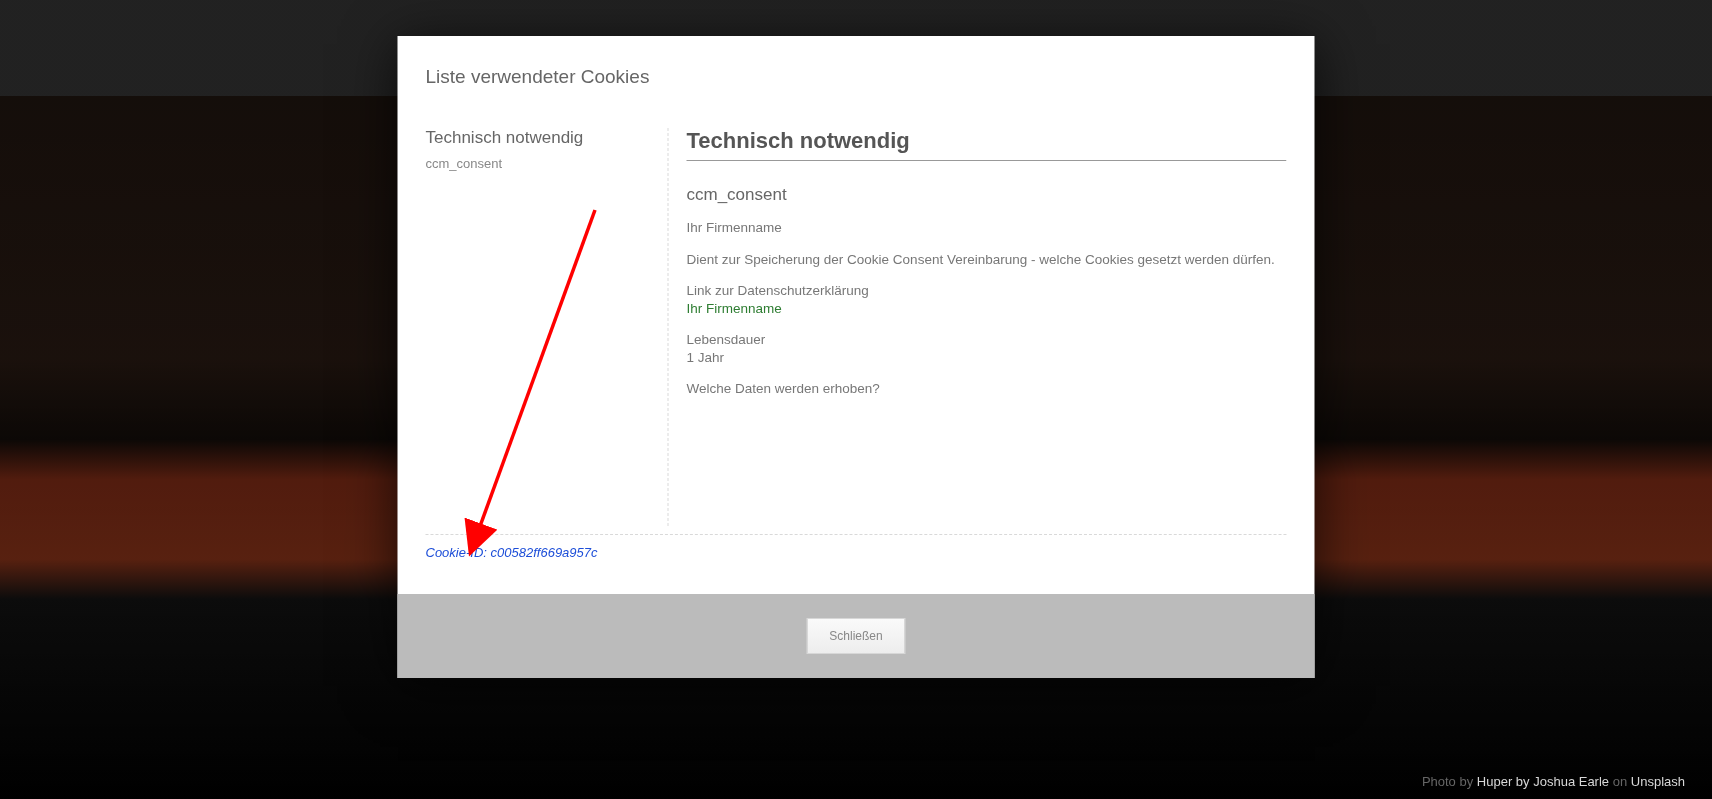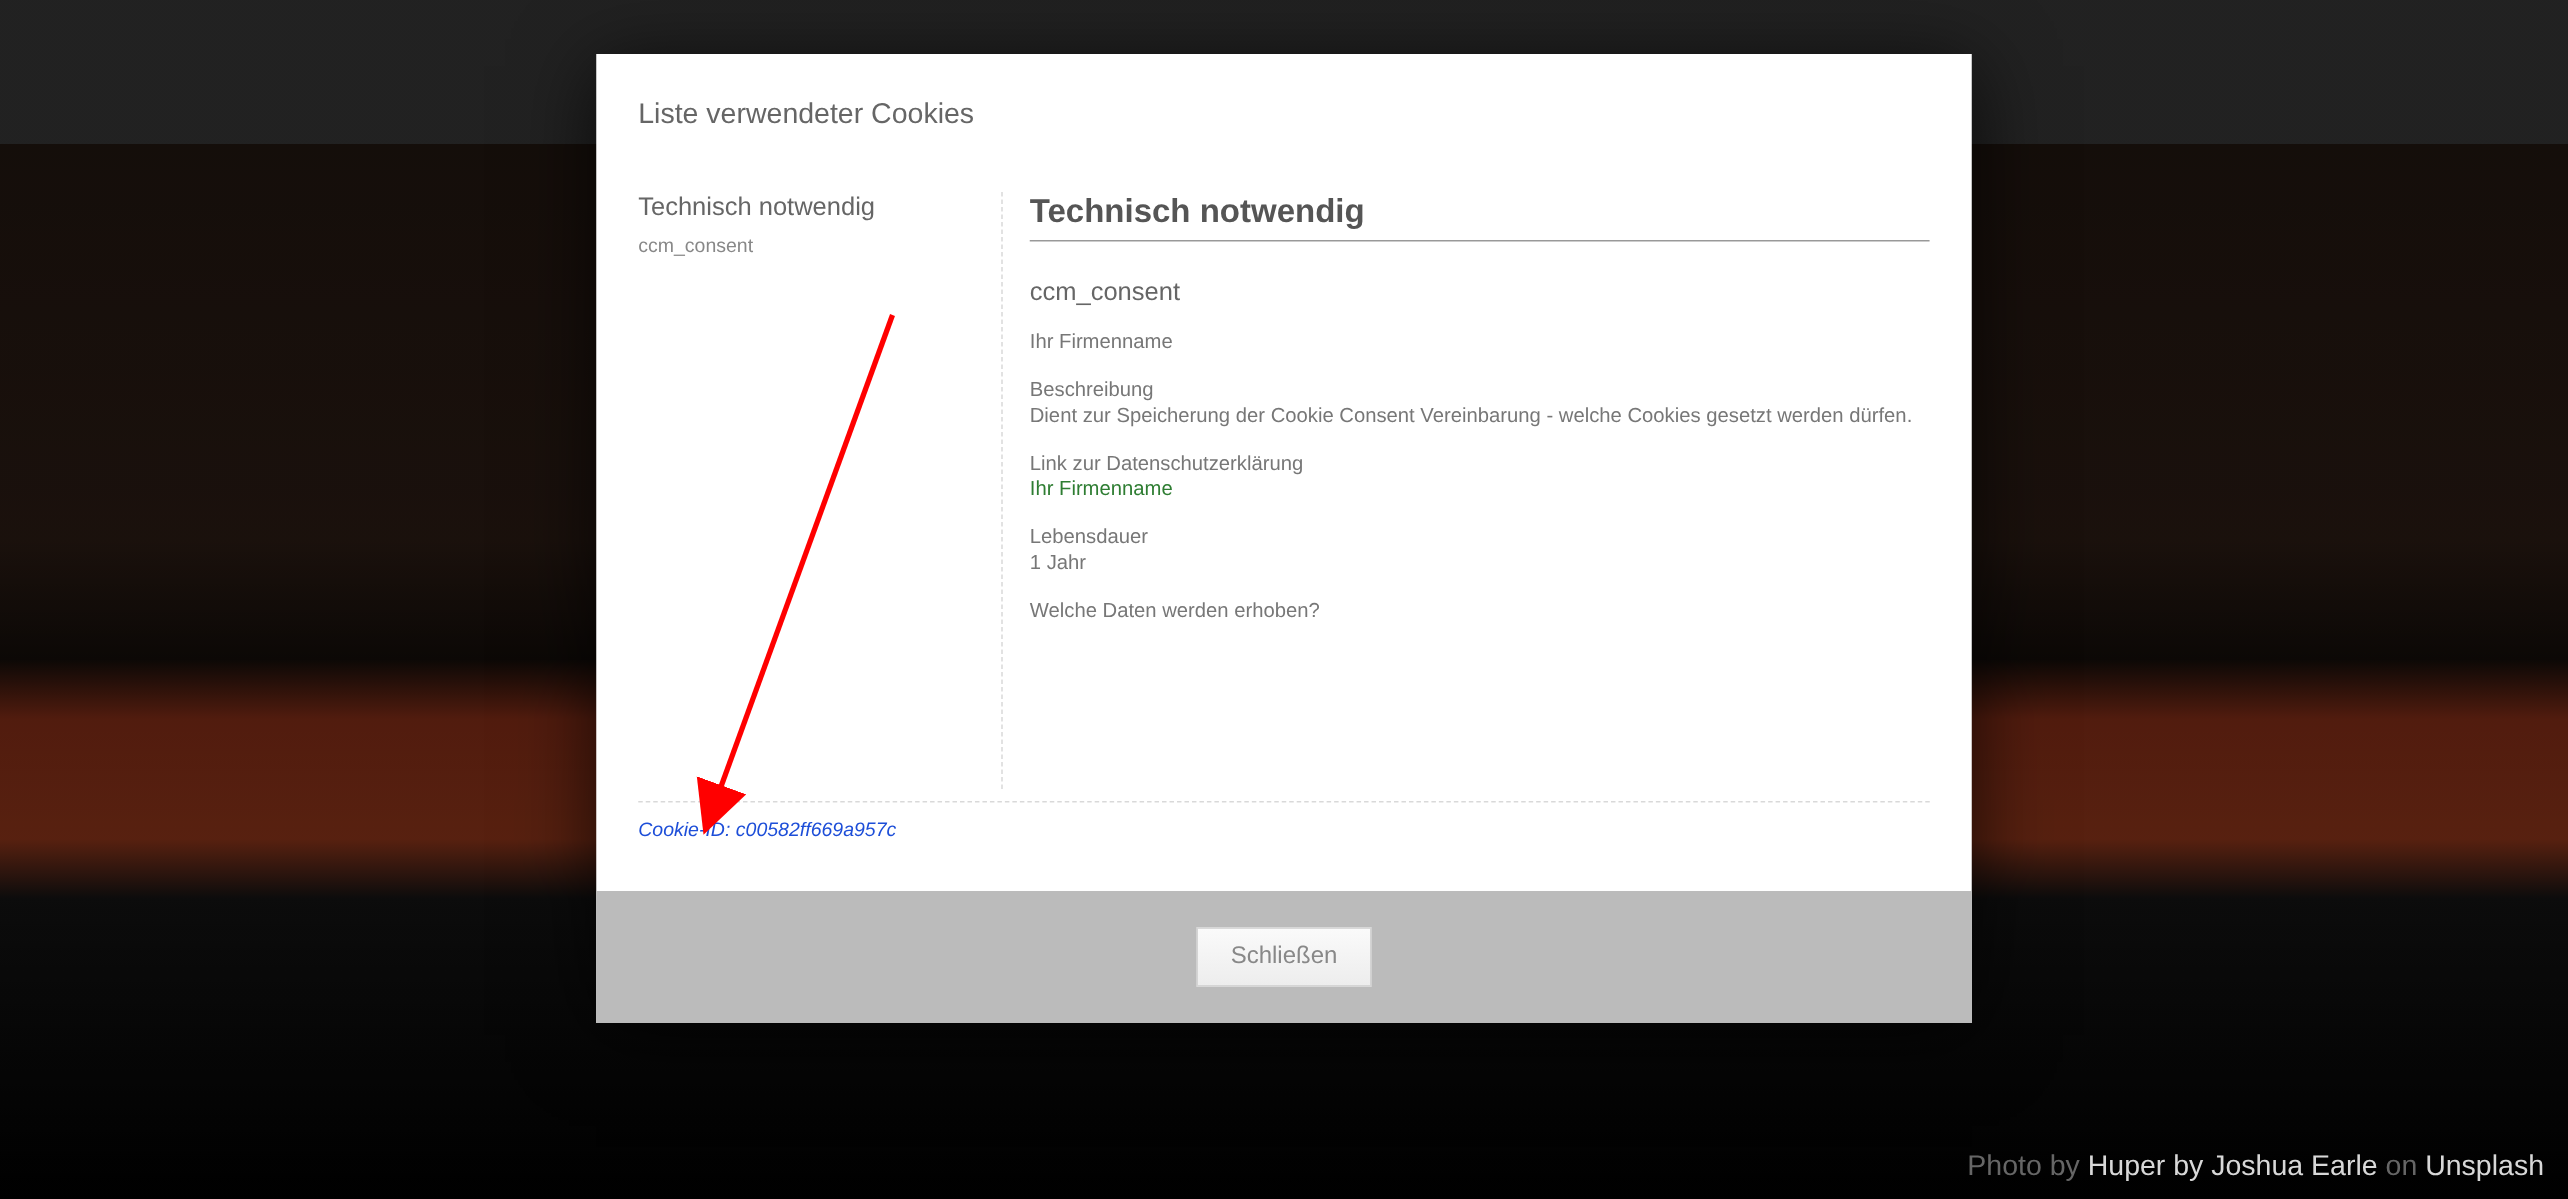--- a/index.html
+++ b/index.html
@@ -158,31 +158,31 @@
     background: #bbb;
     padding: 24px 0;
     display: flex;
     justify-content: center;
   }
 
   .close-btn {
     background: linear-gradient(to bottom, #fafafa, #ededed);
     border: 1px solid #d7d7d7;
     color: #888;
-    font-size: 16px;
+    font-size: 12px;
     padding: 10px 22px;
     cursor: pointer;
   }
 
   
   .credit {
     position: absolute;
-    right: 16px;
+    right: 27px;
     bottom: 10px;
-    font-size: 19px;
+    font-size: 13px;
     color: #aaa;
   }
   .credit .dim { color: #666; }
   .credit .bright { color: #d8d8d8; }
 
   
   .arrow-svg {
     position: absolute;
     pointer-events: none;
     z-index: 10;
@@ -207,21 +207,20 @@
       <div class="right-col">
         <h2 class="detail-title">Technisch notwendig</h2>
 
         <h3 class="cookie-name">ccm_consent</h3>
 
         <div class="field">
           <div class="value">Ihr Firmenname</div>
         </div>
 
         <div class="field">
-          <div class="label">Beschreibung</div>
           <div class="value">Dient zur Speicherung der Cookie Consent Vereinbarung - welche Cookies gesetzt werden dürfen.</div>
         </div>
 
         <div class="field">
           <div class="label">Link zur Datenschutzerklärung</div>
           <a href="#">Ihr Firmenname</a>
         </div>
 
         <div class="field">
           <div class="label">Lebensdauer</div>

